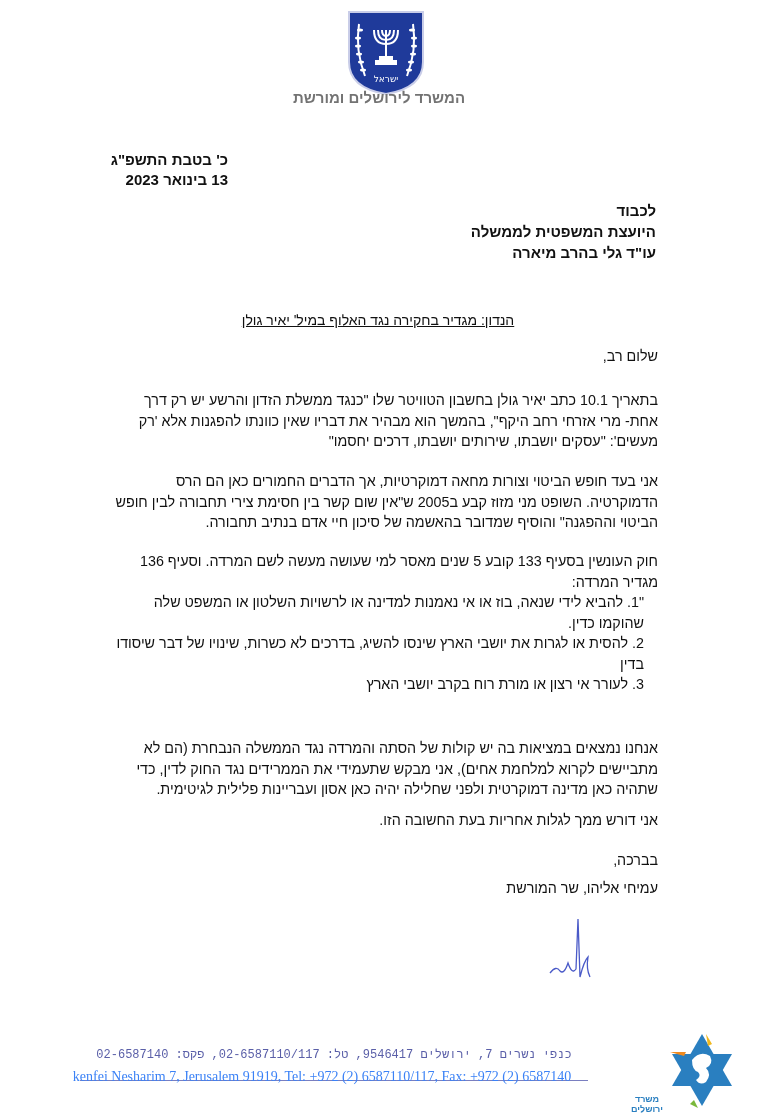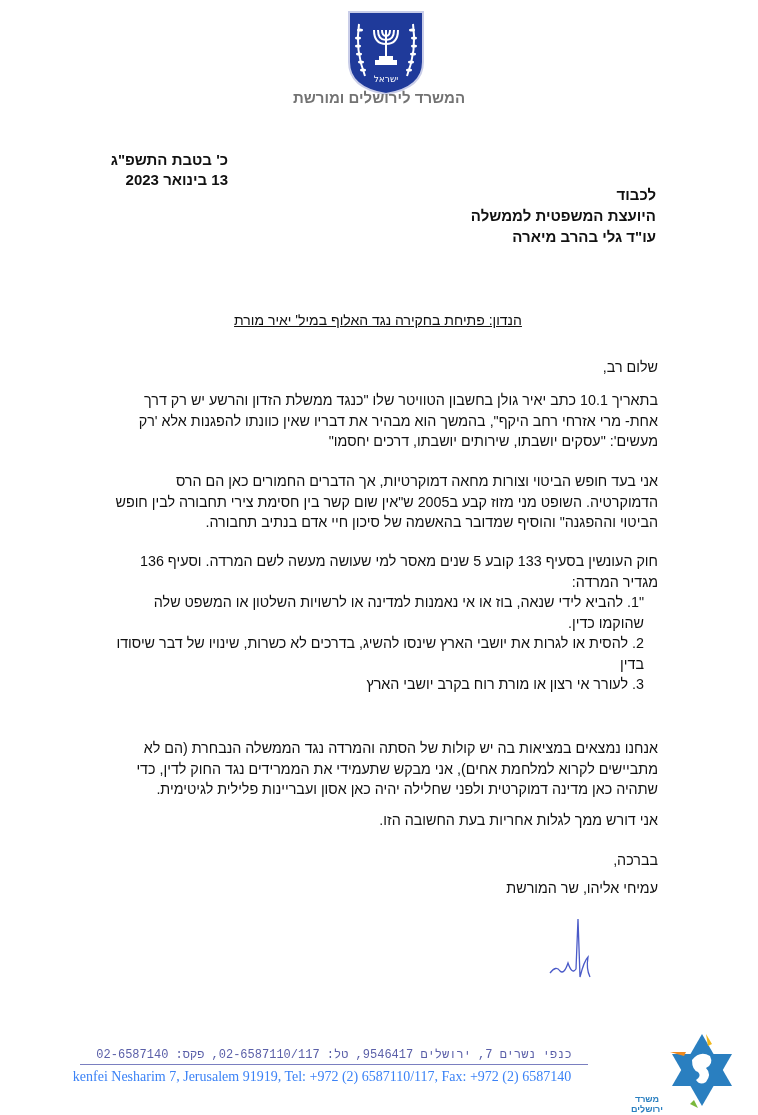--- a/index.html
+++ b/index.html
@@ -2,25 +2,25 @@
 <html><head>
 <meta charset="utf-8">
 <style>
   html, body { margin:0; padding:0; background:#ffffff; }
   body { width:758px; height:1115px; position:relative; overflow:hidden; font-family:"Liberation Sans", sans-serif; color:#111; }
   .abs { position:absolute; }
   .rtl { direction:rtl; text-align:right; }
   .emblem { left:347px; top:10px; width:78px; height:86px; }
   .ministry { left:229px; top:88px; width:300px; text-align:center; direction:rtl; color:#737373; font-weight:bold; font-size:15px; line-height:19px; }
   .date { left:100px; top:150px; width:128px; font-weight:bold; font-size:15px; line-height:20px; }
-  .recipient { left:400px; top:184px; width:256px; font-weight:bold; font-size:15px; line-height:21px; }
+  .recipient { left:400px; top:200px; width:256px; font-weight:bold; font-size:15px; line-height:21px; }
   .subject { left:100px; top:312px; width:556px; text-align:center; font-size:14px; text-decoration:underline; direction:rtl; }
   .body { left:110px; width:548px; font-size:14.3px; line-height:20.5px; }
   .p { margin:0; }
-  .footer-he { left:80px; top:1048px; width:508px; text-align:center; direction:rtl; color:#5a5fa8; font-family:"Liberation Mono", monospace; font-size:12px; border-bottom:1px solid #7a7fc0; padding-bottom:2px; }
+  .footer-he { left:80px; top:1048px; width:508px; text-align:center; direction:rtl; color:#5a5fa8; font-family:"Liberation Mono", monospace; font-size:12px; border-bottom:1px solid #7a7fc0; padding-bottom:18px; }
   .footer-en { left:52px; top:1069px; width:540px; text-align:center; color:#3b82f6; font-family:"Liberation Serif", serif; font-size:14px; }
   .logo2 { left:628px; top:1030px; width:110px; height:80px; }
   .sig { left:530px; top:915px; width:90px; height:70px; }
 </style>
 </head>
 <body>
 
 <div class="abs emblem">
   <svg width="78" height="86" viewBox="0 0 78 86">
     <path d="M2 2 H76 V52 Q76 78 39 84 Q2 78 2 52 Z" fill="#1f3a9a" stroke="#c9cde8" stroke-width="2"></path>
@@ -62,23 +62,23 @@
   <div>כ' בטבת התשפ"ג</div>
   <div>13 בינואר 2023</div>
 </div>
 
 <div class="abs recipient rtl">
   <div>לכבוד</div>
   <div>היועצת המשפטית לממשלה</div>
   <div>עו"ד גלי בהרב מיארה</div>
 </div>
 
-<div class="abs subject">הנדון: פתיחת בחקירה נגד האלוף במיל' יאיר מורת</div>
+<div class="abs subject">הנדון: מגדיר בחקירה נגד האלוף במיל' יאיר גולן</div>
 
-<div class="abs body rtl" style="top:357px;">שלום רב,</div>
+<div class="abs body rtl" style="top:346px;">שלום רב,</div>
 
 <p class="abs body rtl p" style="top:390px;">בתאריך 10.1 כתב יאיר גולן בחשבון הטוויטר שלו "כנגד ממשלת הזדון והרשע יש רק דרך אחת- מרי אזרחי רחב היקף", בהמשך הוא מבהיר את דבריו שאין כוונתו להפגנות אלא 'רק מעשים': "עסקים יושבתו, שירותים יושבתו, דרכים יחסמו"</p>
 
 <p class="abs body rtl p" style="top:471px;">אני בעד חופש הביטוי וצורות מחאה דמוקרטיות, אך הדברים החמורים כאן הם הרס הדמוקרטיה. השופט מני מזוז קבע ב2005 ש"אין שום קשר בין חסימת צירי תחבורה לבין חופש הביטוי וההפגנה" והוסיף שמדובר בהאשמה של סיכון חיי אדם בנתיב תחבורה.</p>
 
 <div class="abs body rtl" style="top:551px;">
   <div>חוק העונשין בסעיף 133 קובע 5 שנים מאסר למי שעושה מעשה לשם המרדה. וסעיף 136 מגדיר המרדה:</div>
   <div style="padding-right:14px;">
     <div>"1. להביא לידי שנאה, בוז או אי נאמנות למדינה או לרשויות השלטון או המשפט שלה שהוקמו כדין.</div>
     <div>2. להסית או לגרות את יושבי הארץ שינסו להשיג, בדרכים לא כשרות, שינויו של דבר שיסודו בדין</div>

